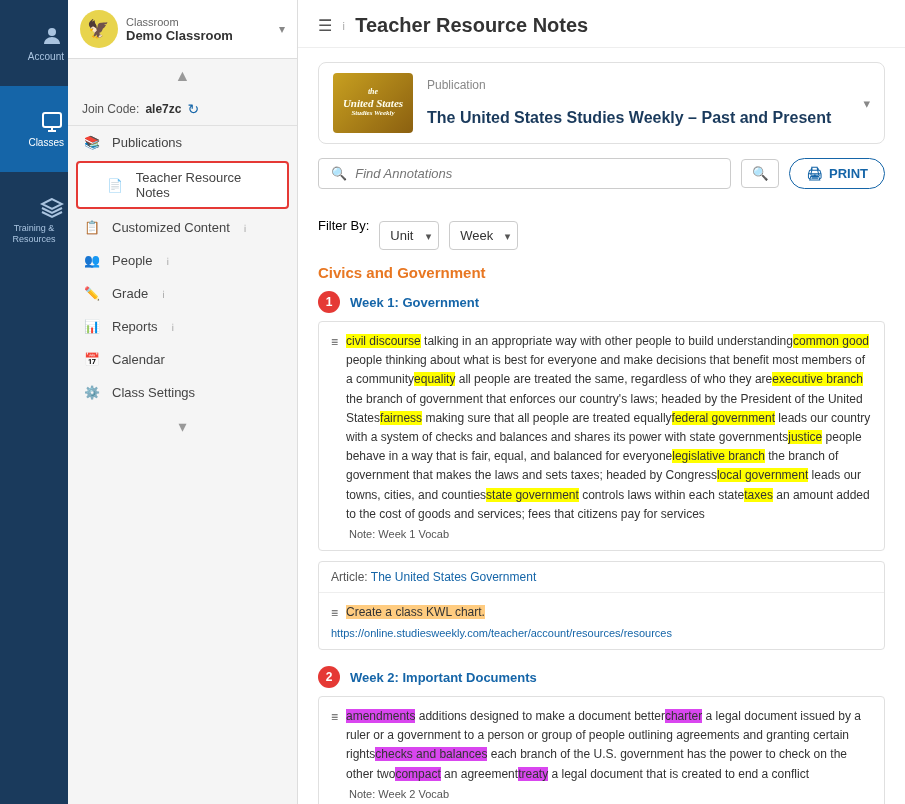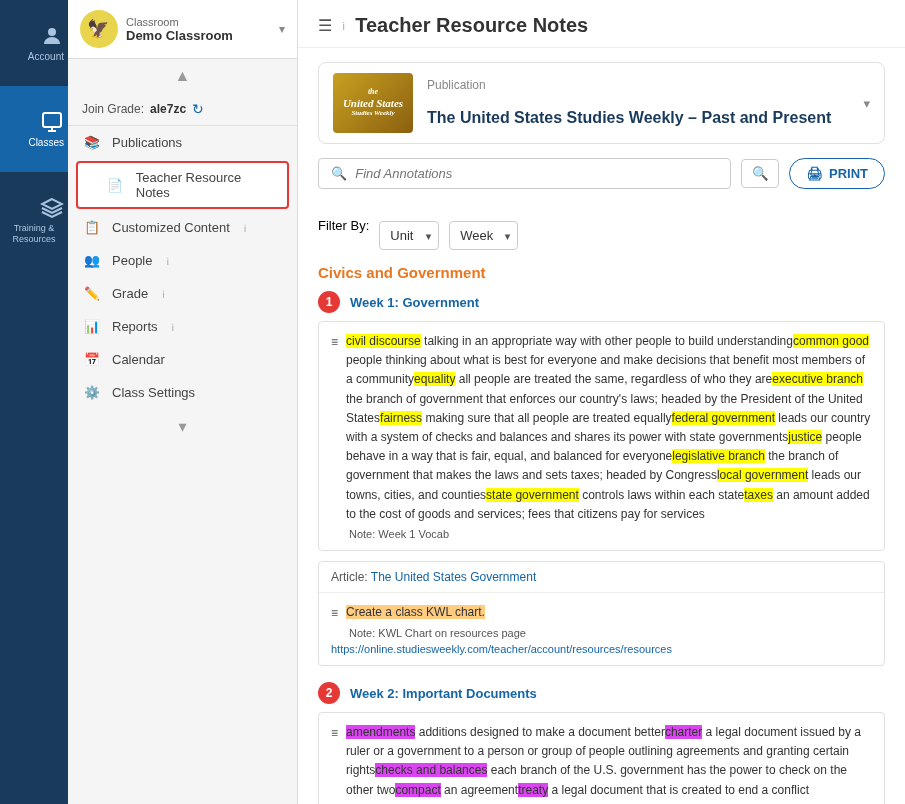--- a/index.html
+++ b/index.html
@@ -348,21 +348,21 @@
         <div class="classroom-text">Classroom</div>
         <div class="classroom-name">Demo Classroom</div>
       </div>
     </div>
     <span class="chevron-down">▾</span>
   </div>
 
   <div class="scroll-arrow">▲</div>
 
   <div class="join-code-bar">
-    <span class="join-code-label">Join Grade:</span>
+    <span class="join-code-label">Join Code:</span>
     <span class="join-code-value">ale7zc</span>
     <span class="refresh-icon">↻</span>
   </div>
 
   <div class="nav-item">
     <span class="nav-item-icon">📚</span>
     <span>Publications</span>
   </div>
 
   <div class="nav-sub-item selected">
@@ -474,21 +474,20 @@
 
       <div class="article-block">
         <div class="article-header">
           Article: <span class="article-link">The United States Government</span>
         </div>
         <div class="article-body">
           <div class="annotation-text">
             <span class="anno-icon">≡</span>
             <span><span class="kwl-highlight">Create a class KWL chart.</span></span>
           </div>
-          <div class="note-text">Note: KWL Chart on resources page</div>
           <div class="url-text">https://online.studiesweekly.com/teacher/account/resources/resources</div>
         </div>
       </div>
     </div>
 
     <div class="week-item">
       <div class="week-header">
         <div class="week-badge">2</div>
         <span class="week-label">Week 2: Important Documents</span>
       </div>

